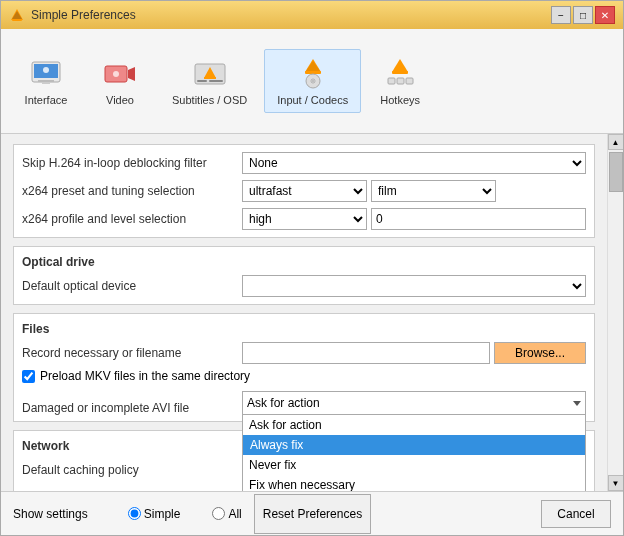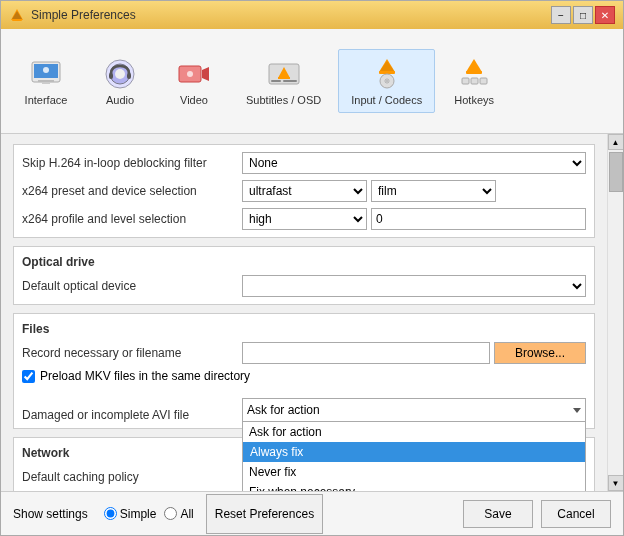--- a/index.html
+++ b/index.html
@@ -190,21 +190,21 @@
       padding: 0 20px;
       border: 1px solid #aaa;
       background: #fdba74;
       cursor: pointer;
       font-size: 12px;
       white-space: nowrap;
     }
     .checkbox-row {
       display: flex;
       align-items: center;
-      margin-bottom: 15px;
+      margin-bottom: 8px;
     }
     .checkbox-row input { margin-right: 5px; }
     .dropdown-wrapper {
       position: relative;
       flex: 1;
     }
     .dropdown-open {
       border: 1px solid #aaa;
       background: white;
       position: relative;
@@ -272,20 +272,21 @@
     .radio-group {
       display: flex;
       align-items: center;
       gap: 8px;
     }
     .radio-label {
       display: flex;
       align-items: center;
       gap: 3px;
       font-size: 12px;
+      margin-left: 24px;
     }
     .action-btn {
       height: 28px;
       min-width: 70px;
       padding: 0 14px;
       border: 1px solid #aaa;
       background: #f0f0f0;
       cursor: pointer;
       font-size: 12px;
     }
@@ -327,32 +328,20 @@
         <rect x="4" y="6" width="28" height="20" rx="2" fill="#e8e8e8" stroke="#aaa"></rect>
         <rect x="6" y="8" width="24" height="14" fill="#4a90d9"></rect>
         <rect x="10" y="24" width="16" height="2" fill="#bbb"></rect>
         <rect x="14" y="26" width="8" height="2" fill="#ccc"></rect>
 
         <circle cx="18" cy="14" r="3" fill="white" opacity="0.8"></circle>
       </svg>
       <span class="toolbar-label">Interface</span>
     </div>
 
-    <div class="toolbar-item">
-      <svg class="toolbar-icon" viewBox="0 0 36 36">
-        <circle cx="18" cy="18" r="14" fill="#e0e0ff" stroke="#99a"></circle>
-        <circle cx="18" cy="18" r="10" fill="#b0b0ee" stroke="#778"></circle>
-        <circle cx="18" cy="18" r="5" fill="#eee"></circle>
-
-        <path d="M9 18 Q9 10 18 10 Q27 10 27 18" fill="none" stroke="#555" stroke-width="2.5"></path>
-        <rect x="7" y="17" width="4" height="6" rx="2" fill="#555"></rect>
-        <rect x="25" y="17" width="4" height="6" rx="2" fill="#555"></rect>
-      </svg>
-      <span class="toolbar-label">Audio</span>
-    </div>
 
     <div class="toolbar-item">
       <svg class="toolbar-icon" viewBox="0 0 36 36">
         <rect x="3" y="10" width="22" height="16" rx="2" fill="#e88" stroke="#c44"></rect>
         <polygon points="26,14 33,11 33,25 26,22" fill="#c44"></polygon>
         <circle cx="14" cy="18" r="3" fill="white" opacity="0.7"></circle>
       </svg>
       <span class="toolbar-label">Video</span>
     </div>
 
@@ -403,21 +392,21 @@
           <div class="row-controls">
             <select class="full">
               <option>None</option>
               <option>All</option>
               <option>Non-ref</option>
             </select>
           </div>
         </div>
 
         <div class="settings-row">
-          <span class="row-label">x264 preset and device selection</span>
+          <span class="row-label">x264 preset and tuning selection</span>
           <div class="row-controls">
             <select class="half">
               <option>ultrafast</option>
               <option>superfast</option>
               <option>veryfast</option>
               <option>faster</option>
               <option>fast</option>
               <option>medium</option>
               <option>slow</option>
             </select>
@@ -534,17 +523,16 @@
           <span>Simple</span>
         </label>
         <label class="radio-label">
           <input type="radio" name="show_settings" style="">
           <span>All</span>
         </label>
       </div>
       <button class="reset-btn">Reset Preferences</button>
     </div>
     <div class="footer-right">
-      <button class="action-btn">Save</button>
       <button class="action-btn">Cancel</button>
     </div>
   </div>
 </div>
 
 </body></html>

